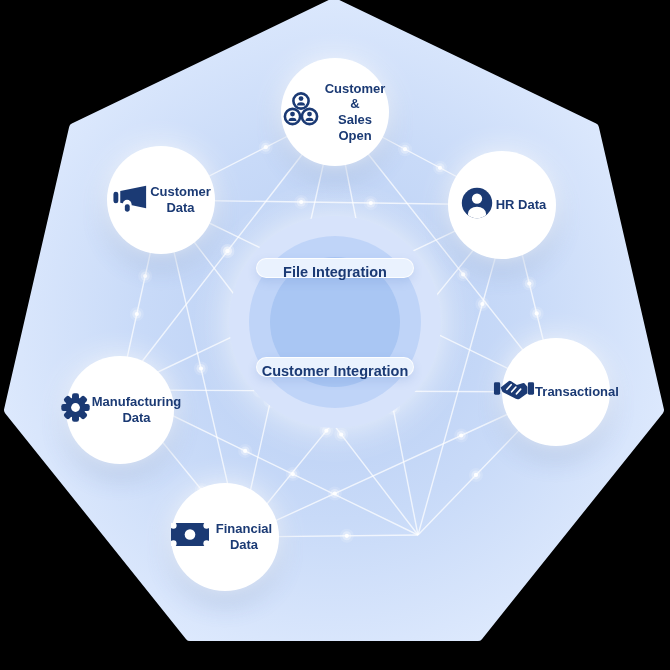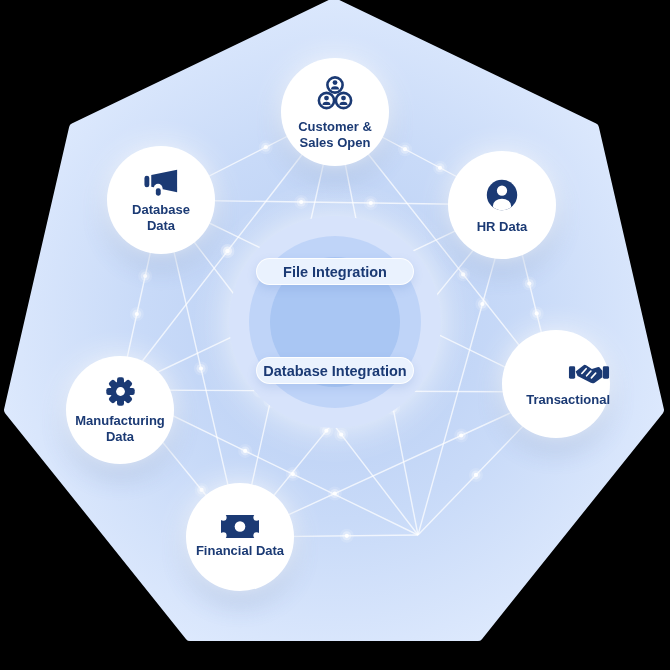--- a/index.html
+++ b/index.html
@@ -8,40 +8,40 @@
     font-family:"Liberation Sans",sans-serif;background:#000;
   }
   .stage svg.bg{position:absolute;left:0;top:0;}
   
   .ring{position:absolute;border-radius:50%;}
   .ring-outer{left:229px;top:216px;width:212px;height:212px;background:#d7e3fb;box-shadow:0 0 30px rgba(255,255,255,.55);}
   .ring-middle{left:249px;top:236px;width:172px;height:172px;background:#bfd4f8;}
   .ring-inner{left:270px;top:257px;width:130px;height:130px;background:#a9c6f3;}
   
   .pill{
-    position:absolute;left:256px;width:158px;height:27px;line-height:27px;
+    position:absolute;left:256px;width:158px;height:20px;line-height:27px;
     background:#eaf2fe;border:1.5px solid rgba(255,255,255,.9);border-radius:15px;
     box-sizing:border-box;text-align:center;font-size:14.5px;font-weight:bold;
     color:#1b3a74;white-space:nowrap;box-shadow:0 4px 10px rgba(90,130,200,.18);
   }
   .pill-0{top:258px;}.pill-1{top:291px;}.pill-2{top:324px;}.pill-3{top:357px;}
   
   .node{
     position:absolute;width:108px;height:108px;border-radius:50%;background:#fff;
-    display:flex;flex-direction:column;align-items:center;justify-content:center;
+    display:flex;flex-direction:row;align-items:center;justify-content:center;
     box-shadow:0 0 28px rgba(255,255,255,.9),0 12px 24px rgba(70,110,180,.30);
   }
   .node .icon{display:block;line-height:0;margin-bottom:5px;}
   .node .nlabel{display:block;text-align:center;font-size:13px;font-weight:bold;color:#1b3a74;line-height:1.2;}
   .node .ln{display:block;}
   .node-0{left:281px;top:58px;}
   .node-1{left:448px;top:151px;align-items:center;}
-  .node-2{left:502px;top:330px;align-items:flex-end;}
+  .node-2{left:502px;top:338px;}
   .node-3{left:364px;top:481px;}
-  .node-4{left:186px;top:483px;}
+  .node-4{left:171px;top:483px;}
   .node-5{left:66px;top:356px;}
   .node-6{left:107px;top:146px;}
 </style>
 </head>
 <body>
 
 <div class="stage">
 
   <svg class="bg" width="670" height="670" viewBox="0 0 670 670">
     <defs>
@@ -179,21 +179,21 @@
         <circle cx="145.2" cy="276" r="2.1" fill="#ffffff" opacity="0.95"></circle>
       </g>
     <circle cx="335" cy="322" r="140" fill="url(#haloGrad)"></circle>
   </svg>
 
   <div class="ring ring-outer"></div>
   <div class="ring ring-middle"></div>
   <div class="ring ring-inner"></div>
 
   <div class="pill pill-0">File Integration</div>
-  <div class="pill pill-3">Database Integration</div>
+  <div class="pill pill-3">Customer Integration</div>
 
   <div class="node node-0">
     <span class="icon">
       <svg width="40" height="40" viewBox="0 0 40 40" fill="none">
         <g stroke="#1b3a74" stroke-width="2.6" fill="#ffffff">
           <circle cx="20" cy="11" r="7.6"></circle>
         </g>
         <circle cx="20" cy="8.6" r="2.4" fill="#1b3a74"></circle>
         <path d="M15.9 15.6 a4.1 3.4 0 0 1 8.2 0 Z" fill="#1b3a74"></path>
         <g stroke="#1b3a74" stroke-width="2.6" fill="#ffffff">
@@ -293,18 +293,18 @@
   <div class="node node-6">
     <span class="icon">
       <svg width="39" height="30" viewBox="0 0 40 30">
         <rect x="2.5" y="8.5" width="5" height="12" rx="2.5" fill="#1b3a74"></rect>
         <polygon points="9.5,7.8 36,2.5 36,25.5 9.5,19.8" fill="#1b3a74"></polygon>
         <circle cx="16.5" cy="21.5" r="4.6" fill="#ffffff"></circle>
         <rect x="14.2" y="21.5" width="5" height="7.5" rx="2.2" fill="#1b3a74"></rect>
       </svg>
     </span>
     <span class="nlabel">
-      <span class="ln">Database</span>
+      <span class="ln">Customer</span>
       <span class="ln">Data</span>
     </span>
   </div>
 
 </div>
 
 </body></html>

